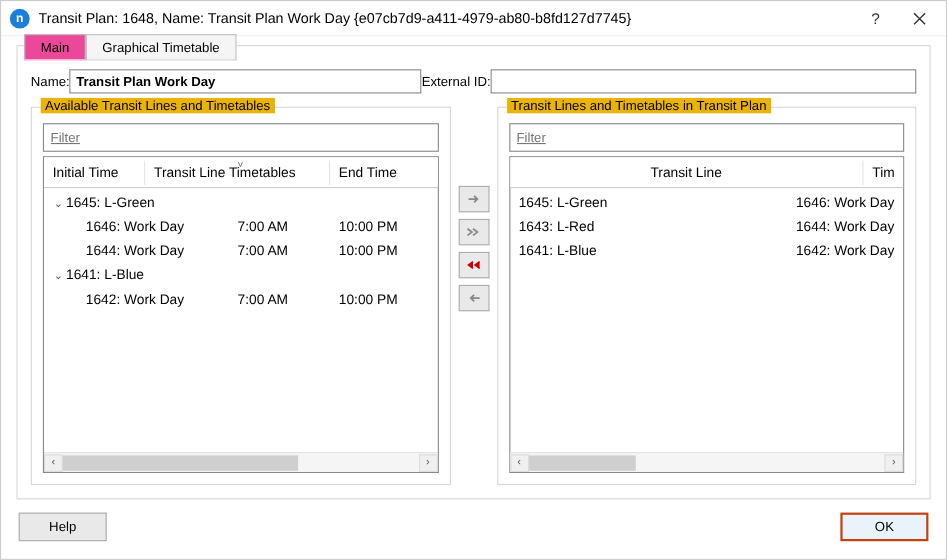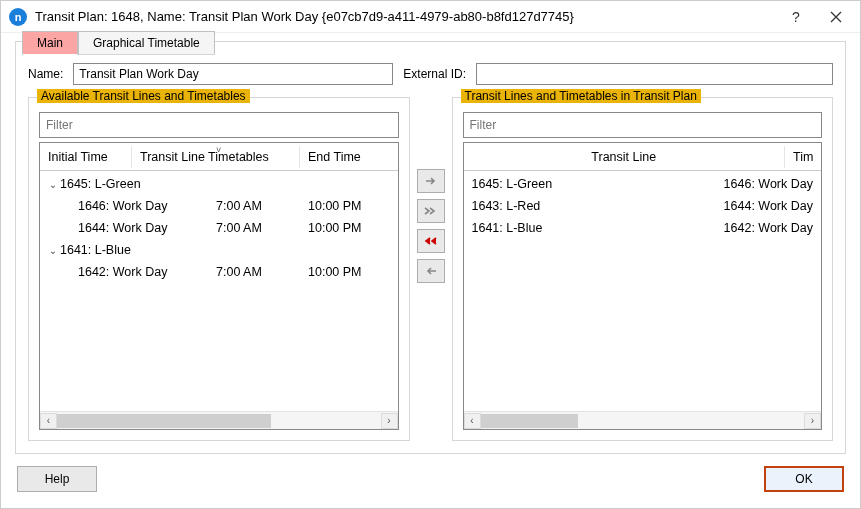--- a/index.html
+++ b/index.html
@@ -61,42 +61,41 @@
     border-bottom: 1px solid #d6d6d6;
     background: #f5f5f5;
     padding: 4px 14px;
     font-size: 12px;
     margin-right: 0;
     position: relative;
     top: 0;
     cursor: default;
   }
   .tab.active {
-    background: #fca5a5;
+    background: #ec4899;
     border-bottom: 1px solid #fff;
     z-index: 2;
   }
 
   
   .form-row {
     display: flex;
     align-items: center;
-    gap: 10px;
     margin-top: -2px;
     margin-bottom: 12px;
   }
   .form-row label { white-space: nowrap; }
   .form-row input[type=text] {
     height: 22px;
     border: 1px solid #888;
     padding: 2px 5px;
     font-family: inherit;
     font-size: 12px;
   }
-  .name-input { flex: 0 0 320px; }
+  .name-input { flex: 0 0 320px; font-weight: bold; }
   .ext-input  { flex: 1; min-width: 50px; }
 
   
   .groups-row {
     display: flex;
     align-items: stretch;
     gap: 0;
     flex: 1;
     min-height: 0;
   }
@@ -118,20 +117,21 @@
     font-size: 12px;
   }
   .filter-input {
     height: 26px;
     border: 1px solid #888;
     padding: 2px 6px;
     font-size: 12px;
     color: #777;
     margin-bottom: 4px;
     width: 100%;
+    text-decoration: underline;
   }
   
   .table-wrap {
     flex: 1;
     border: 1px solid #888;
     display: flex;
     flex-direction: column;
     min-height: 0;
     background:#fff;
   }

